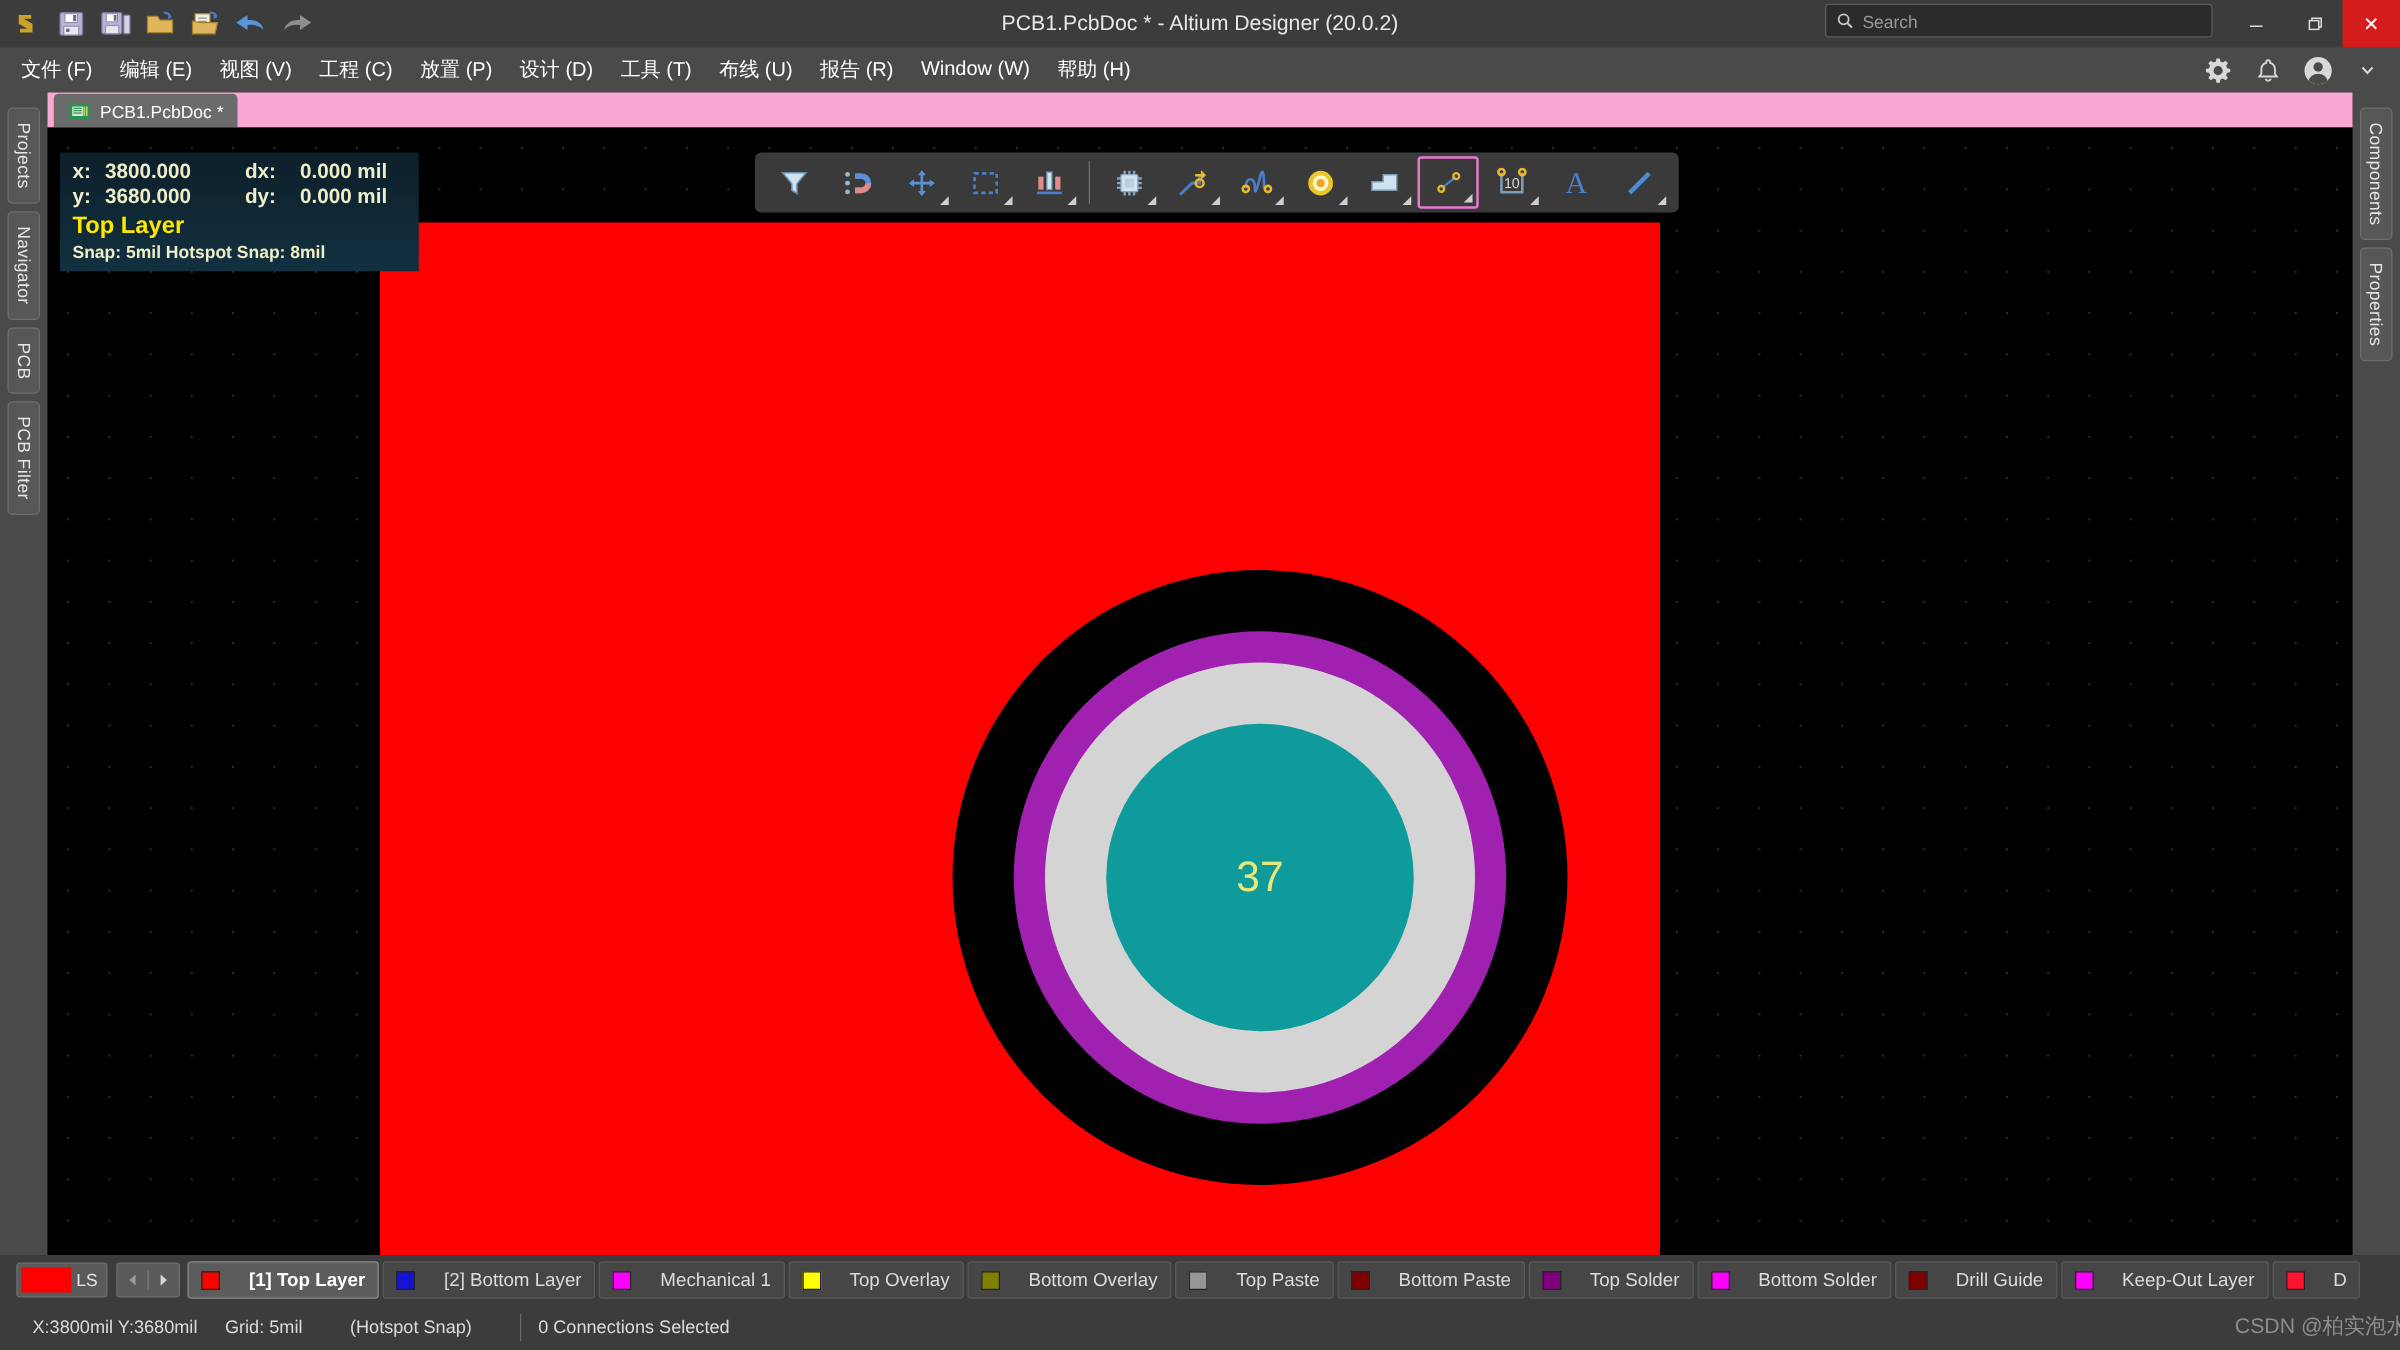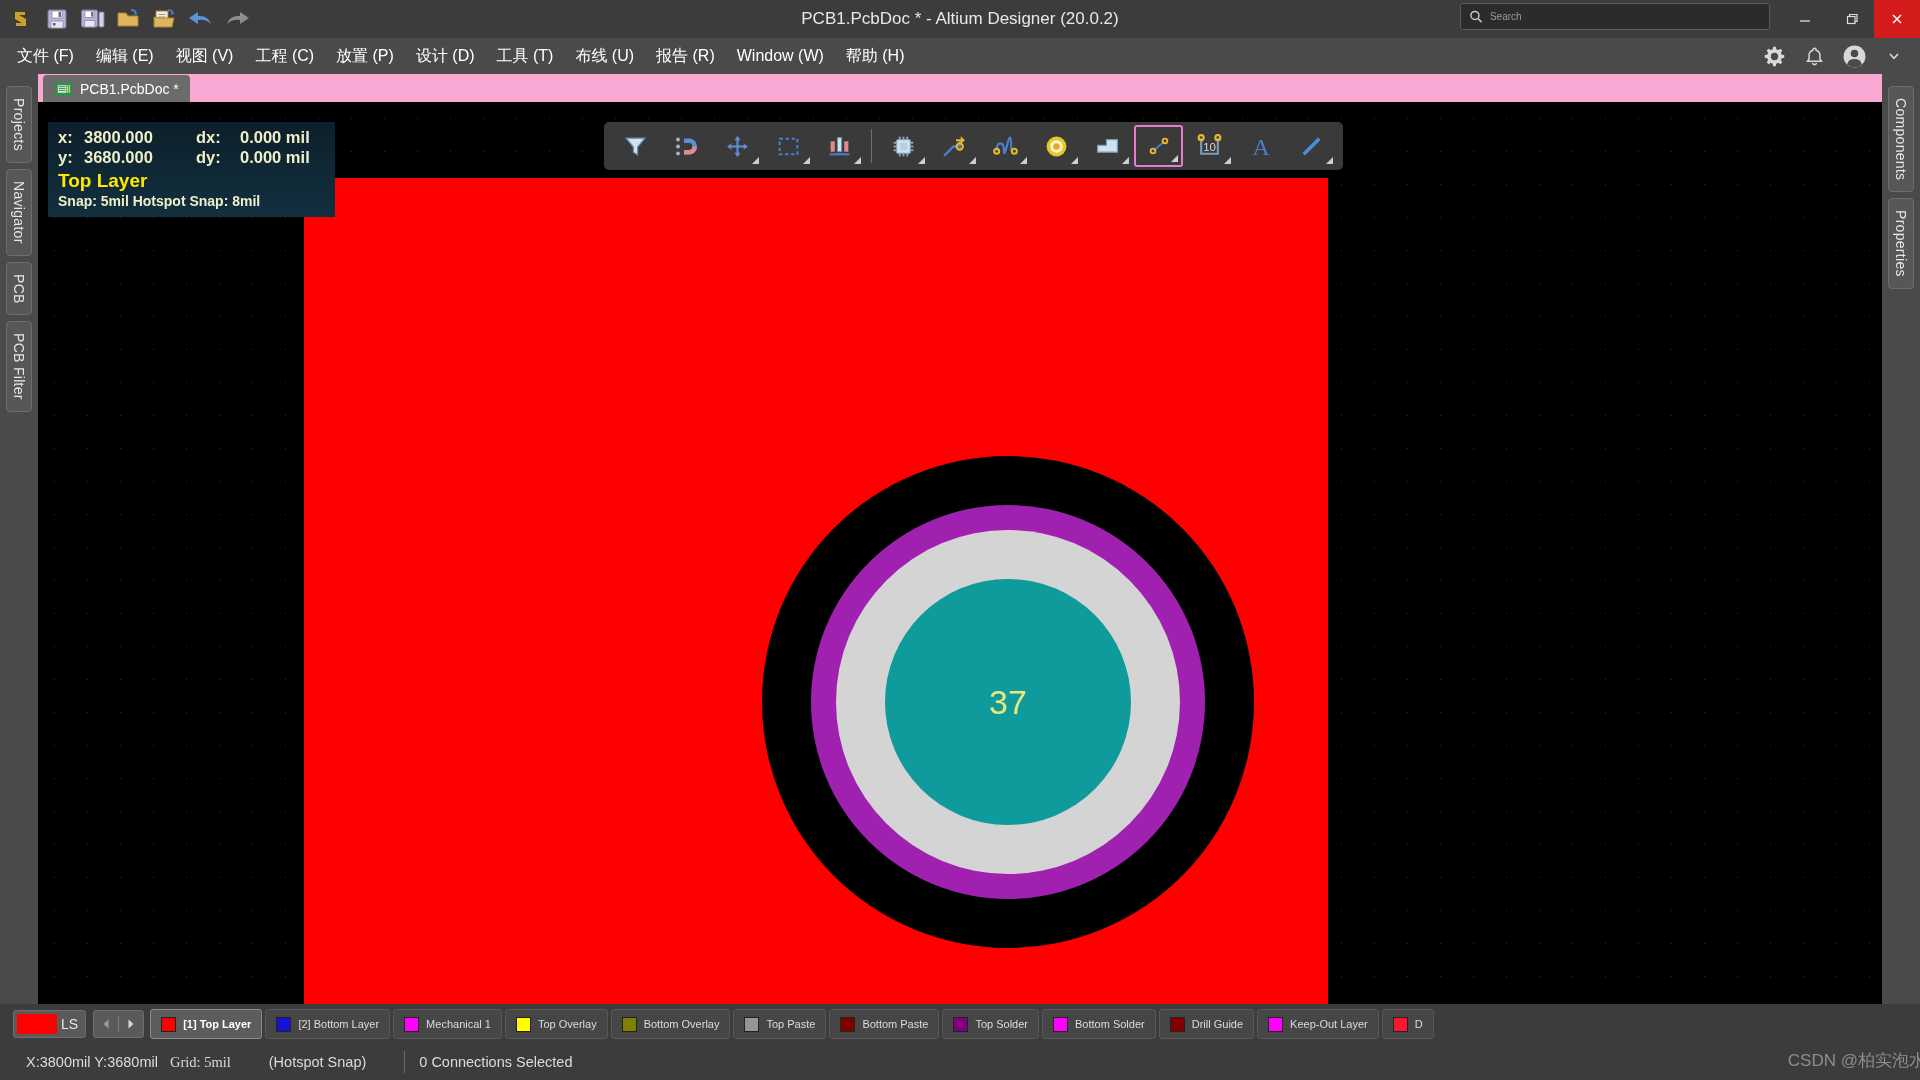--- a/index.html
+++ b/index.html
@@ -28,21 +28,21 @@
   }
   .searchbox {
     position: absolute; right: 150px; top: 3px;
     width: 310px; height: 27px;
     background: #2b2b2b; border: 1px solid #5a5a5a; border-radius: 3px;
     display: flex; align-items: center; padding: 0 8px; gap: 7px;
     z-index: 3;
   }
   .searchbox input {
     background: transparent; border: none; outline: none;
-    color: #c8c8c8; font-size: 10px; width: 100%;
+    color: #c8c8c8; font-size: 14px; width: 100%;
     font-family: "Liberation Sans", sans-serif;
   }
   .searchbox input::placeholder { color: #9a9a9a; }
   .wctl { position: absolute; right: 0; top: 0; height: 38px; display: flex; z-index: 3; }
   .wctl > div {
     width: 46px; height: 38px; display: flex; align-items: center; justify-content: center;
     color: #ddd;
   }
   .wctl .close { background: #d41c1c; }
 
@@ -189,40 +189,40 @@
   .ls-swatch { width: 40px; height: 20px; }
   .ls-lbl { color: #e6e6e6; font-size: 14px; padding-right: 4px; }
   .nav-btns {
     display: flex; align-items: center; height: 28px;
     background: #5a5a5a; border: 1px solid #6e6e6e; border-radius: 3px;
     margin-left: 4px;
   }
   .nav-btn { width: 24px; display: flex; align-items: center; justify-content: center; }
   .nav-div { width: 1px; height: 16px; background: #7d7d7d; }
   .ltab {
-    display: flex; align-items: center; gap: 7px;
+    display: flex; align-items: center; gap: 23px;
     height: 30px; padding: 0 10px;
     background: #464646; border: 1px solid #595959; border-radius: 3px;
-    color: #dcdcdc; font-size: 11px;
+    color: #dcdcdc; font-size: 15px;
     margin-left: 3px; white-space: nowrap;
   }
   .ltab.active {
     background: #5c5c5c; border-color: #8a8a8a; color: #fff; font-weight: bold;
   }
   .ltab .sw { width: 15px; height: 15px; border: 1px solid #222; flex: none; }
 
   
   .statusbar {
     position: absolute; bottom: 0; left: 0; width: 1920px; height: 36px;
     background: #3c3c3c;
     display: flex; align-items: center;
     color: #dcdcdc; font-size: 14.5px; margin-left: 16px;
   }
   .sb-coord { padding-left: 10px; }
-  .sb-grid { padding-left: 12px; font-family: Liberation Serif, serif; }
+  .sb-grid { padding-left: 22px; }
   .sb-snap { padding-left: 38px; }
   .sb-div { width: 1px; height: 22px; background: #6a6a6a; margin-left: 38px; }
   .sb-conn { padding-left: 14px; }
   .watermark {
     position: absolute; right: 10px; bottom: 8px;
     color: #8d8d8d; font-size: 17px;
   }
   .wm-cn { color: #8d8d8d; }
 </style>
 </head>

